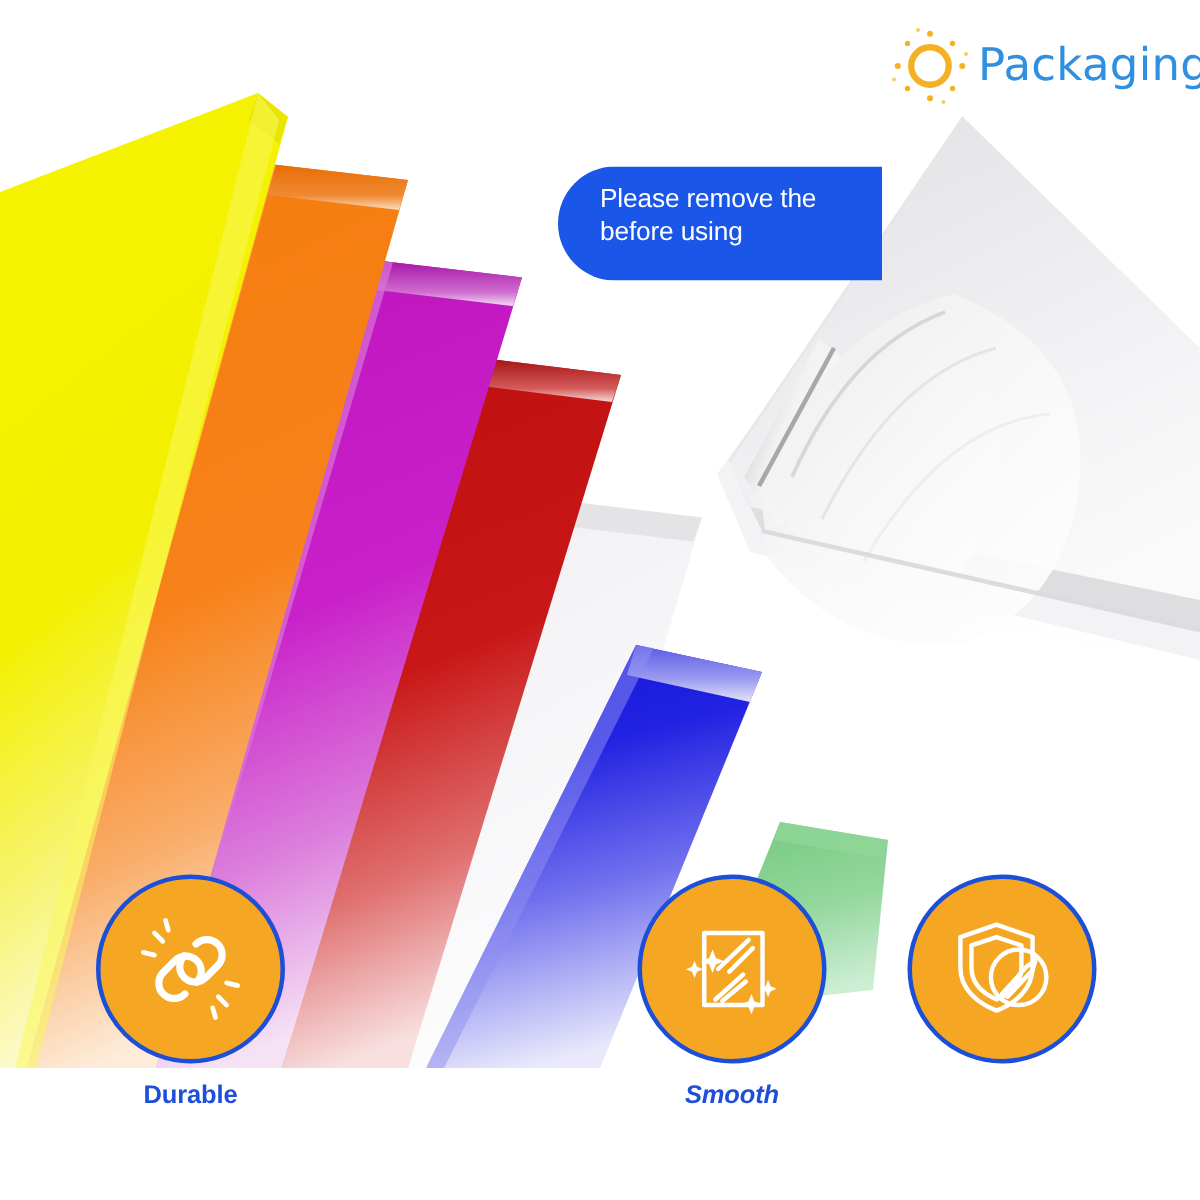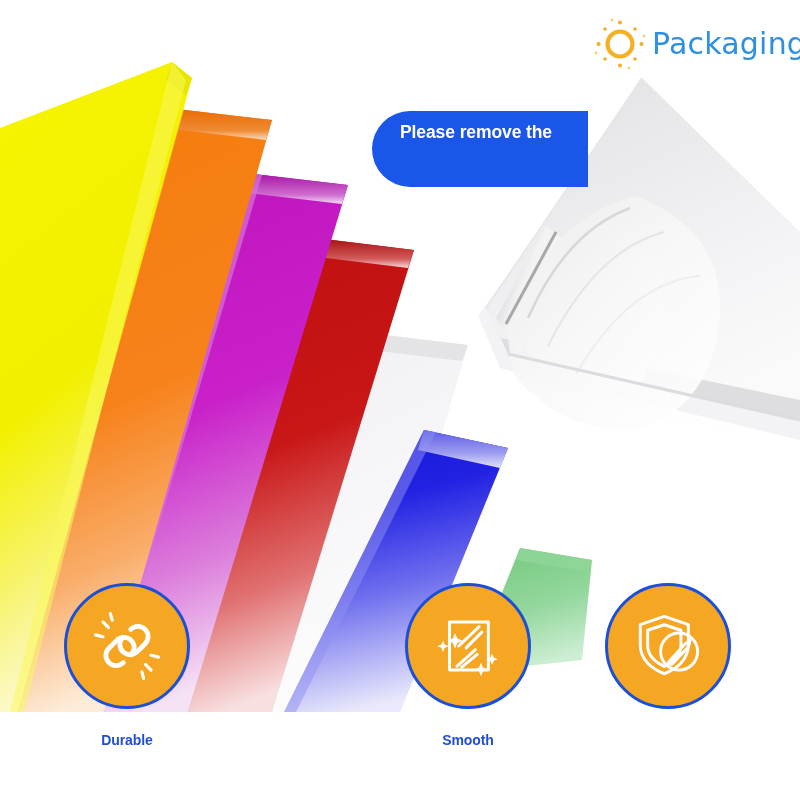--- a/index.html
+++ b/index.html
@@ -43,21 +43,21 @@
     position:absolute;
     left:372px;top:111px;
     width:216px;height:76px;
   }
   .callout-text{
     position:absolute;
     left:28px;top:11px;
     width:190px;
     color:#ffffff;
     font-size:17.5px;
-    font-weight:bold;
+    font-weight:normal;
     line-height:21.5px;
     letter-spacing:-0.1px;
   }
   .callout-text div{white-space:nowrap;}
 
   
   .badges{
     position:absolute;
     left:0;top:583px;
     width:800px;height:200px;
@@ -72,23 +72,23 @@
     width:126px;height:126px;
     margin:0 auto;
     border-radius:50%;
     background:#f5a623;
     border:3px solid #1b4fd8;
     box-sizing:border-box;
     display:flex;align-items:center;justify-content:center;
   }
   .badge-circle svg{display:block;}
   .badge-label{
-    margin-top:21px;
+    margin-top:11px;
     color:#1f4ed8;
-    font-size:14px;
+    font-size:17px;
     font-weight:bold;
     line-height:20px;
     letter-spacing:-0.1px;
   }
   .badge-label span{display:block;}
 </style>
 </head>
 <body>
 
 <div id="stage">
@@ -271,20 +271,21 @@
     </span>
     <span class="logo-word">Packaging</span>
   </div>
 
   <div class="callout-wrap">
     <svg viewBox="0 0 216 76" width="216" height="76" style="position:absolute;left:0;top:0;">
       <path d="M38,0 H216 V76 H38 A38,38 0 0 1 38,0 Z" fill="#1a56e8"></path>
     </svg>
     <div class="callout-text">
       <div>Please remove the</div>
+      <div>before using</div>
     </div>
   </div>
 
   <div class="badges">
 
     <div class="badge" style="left:37px;">
       <div class="badge-circle">
         <span>
           <svg viewBox="0 0 80 80" width="74" height="74">
             <g fill="none" stroke="#ffffff" stroke-width="5.2" stroke-linecap="round" stroke-linejoin="round">
@@ -301,21 +302,21 @@
             </g>
           </svg>
         </span>
       </div>
       <div class="badge-label">
         <span>Durable</span>
       </div>
     </div>
 
 
-    <div class="badge" style="left:378px;">
+    <div class="badge" style="left:398px;font-style:italic;">
       <div class="badge-circle">
         <span>
           <svg viewBox="0 0 80 80" width="74" height="74">
             <g fill="none" stroke="#ffffff" stroke-width="3.2" stroke-linecap="round" stroke-linejoin="round">
               <rect x="20" y="14" width="42" height="52"></rect>
               <line x1="30" y1="40" x2="52" y2="19"></line>
               <line x1="38" y1="42" x2="55" y2="25"></line>
               <line x1="28" y1="62" x2="48" y2="44"></line>
               <line x1="33" y1="63" x2="50" y2="49"></line>
             </g>

